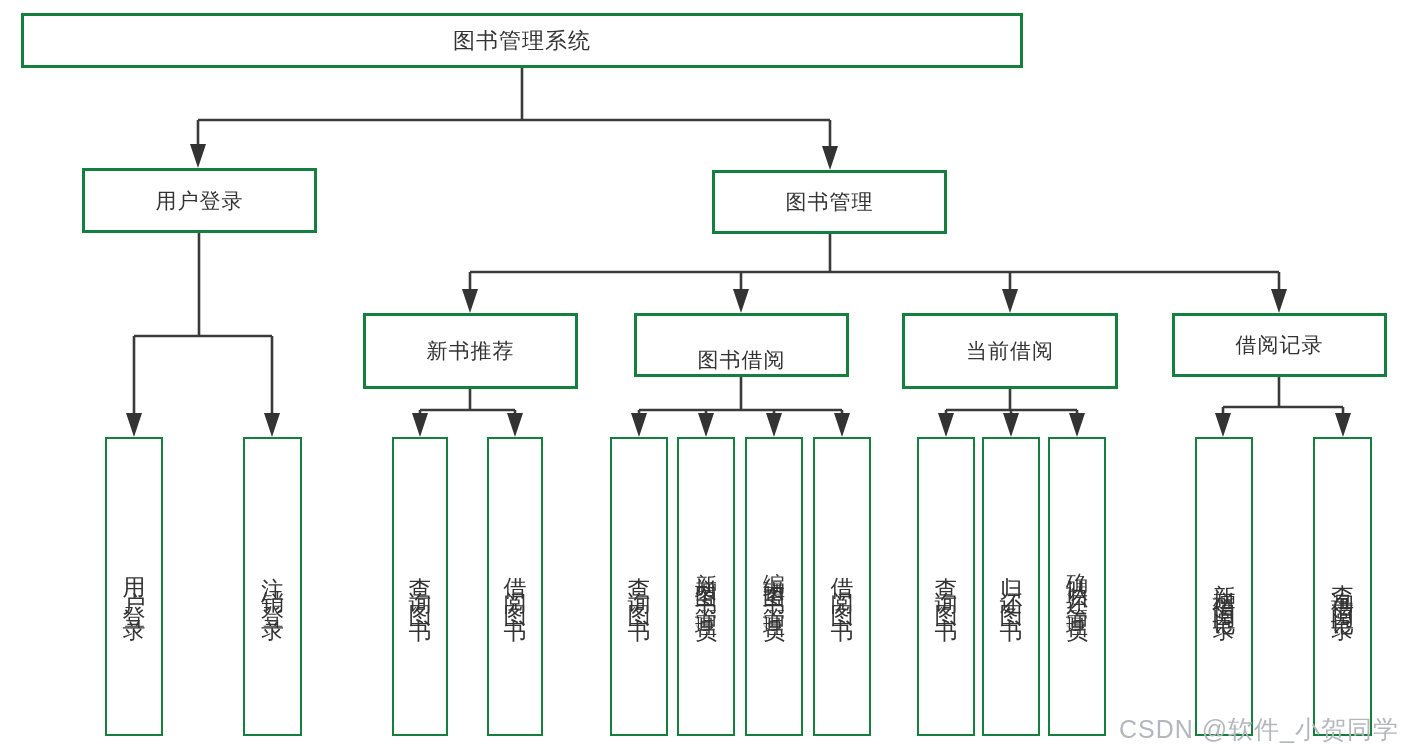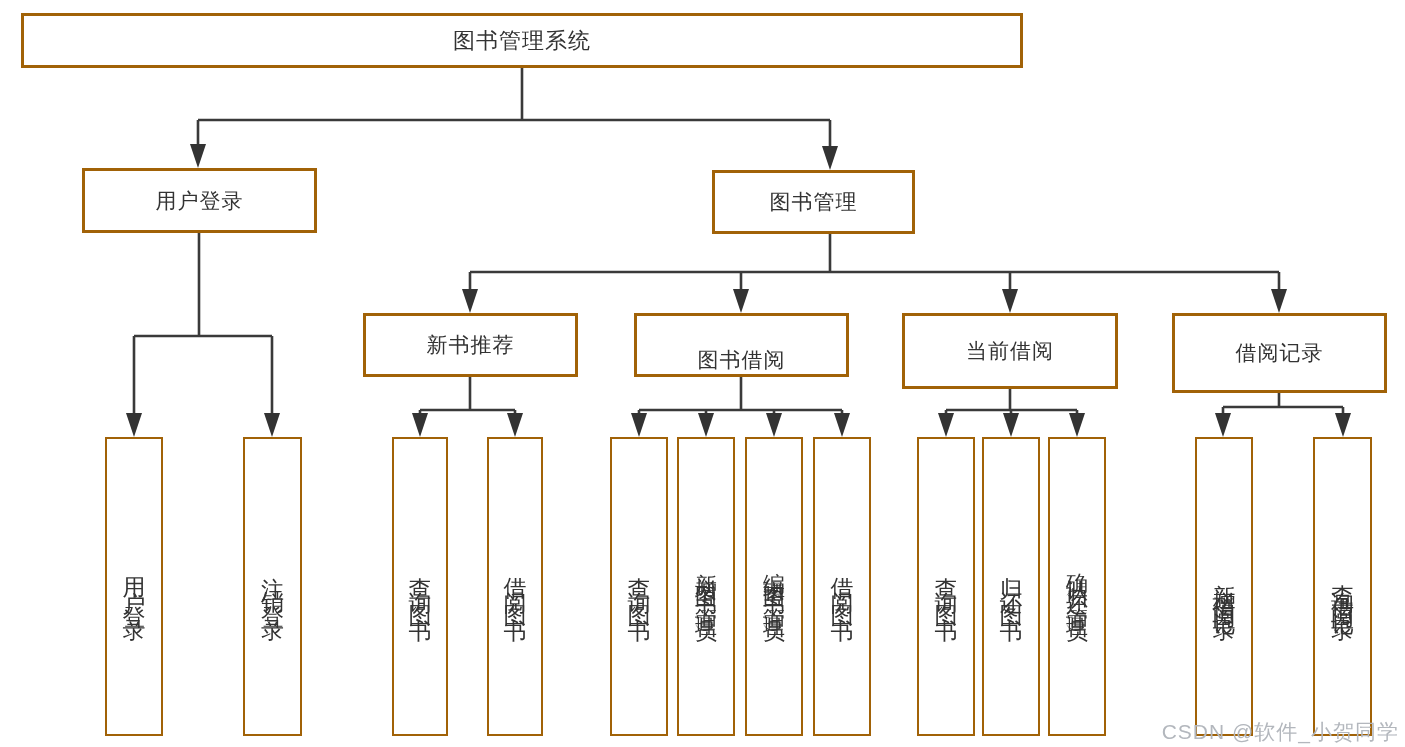--- a/index.html
+++ b/index.html
@@ -13,21 +13,21 @@
     overflow: hidden;
   }
   .canvas svg.wires {
     position: absolute;
     left: 0; top: 0;
     width: 1405px; height: 747px;
   }
   .box {
     position: absolute;
     background: #ffffff;
-    border: 3px solid #a16207;
+    border: 3px solid #15803d;
     box-sizing: border-box;
     display: flex;
     align-items: center;
     justify-content: center;
   }
   .box.leaf { border-width: 2.5px; }
   .hlabel {
     font-size: 21px;
     letter-spacing: 1px;
     white-space: nowrap;
@@ -38,21 +38,21 @@
     white-space: nowrap;
     line-height: 1;
   }
   .v4 .vlabel { font-size: 23px; letter-spacing: 14px; }
   .v6 .vlabel { font-size: 23px; letter-spacing: 7px; }
   .v9 .vlabel { font-size: 22px; letter-spacing: 7px; }
   .watermark {
     position: absolute;
     right: 6px;
     bottom: 1px;
-    font-size: 21px;
+    font-size: 25px;
     color: #b3b7bd;
     letter-spacing: 1px;
     white-space: nowrap;
   }
   .wires path {
     stroke: #3a3a3a;
     stroke-width: 2.6;
     fill: none;
   }
   .wires polygon { fill: #333333; }
@@ -98,34 +98,34 @@
     <polygon points="1343,437 1335,413 1351,413"></polygon>
   </svg>
 
   <div class="box root" style="left:21px; top:13px; width:1002px; height:55px;">
     <span class="hlabel">图书管理系统</span>
   </div>
 
   <div class="box" style="left:82px; top:168px; width:235px; height:65px;">
     <span class="hlabel">用户登录</span>
   </div>
-  <div class="box" style="left:712px; top:170px; width:203px; height:64px;">
+  <div class="box" style="left:712px; top:170px; width:235px; height:64px;">
     <span class="hlabel">图书管理</span>
   </div>
 
-  <div class="box" style="left:363px; top:313px; width:215px; height:64px;">
+  <div class="box" style="left:363px; top:313px; width:215px; height:76px;">
     <span class="hlabel">新书推荐</span>
   </div>
   <div class="box" style="left:634px; top:313px; width:215px; height:64px;align-items:flex-end;">
     <span class="hlabel">图书借阅</span>
   </div>
   <div class="box" style="left:902px; top:313px; width:216px; height:76px;">
     <span class="hlabel">当前借阅</span>
   </div>
-  <div class="box" style="left:1172px; top:313px; width:215px; height:80px;">
+  <div class="box" style="left:1172px; top:313px; width:215px; height:64px;">
     <span class="hlabel">借阅记录</span>
   </div>
 
   <div class="box leaf v4" style="left:105px; top:437px; width:58px; height:299px;">
     <span class="vlabel">用户登录</span>
   </div>
   <div class="box leaf v4" style="left:243px; top:437px; width:59px; height:299px;">
     <span class="vlabel">注销登录</span>
   </div>
 

